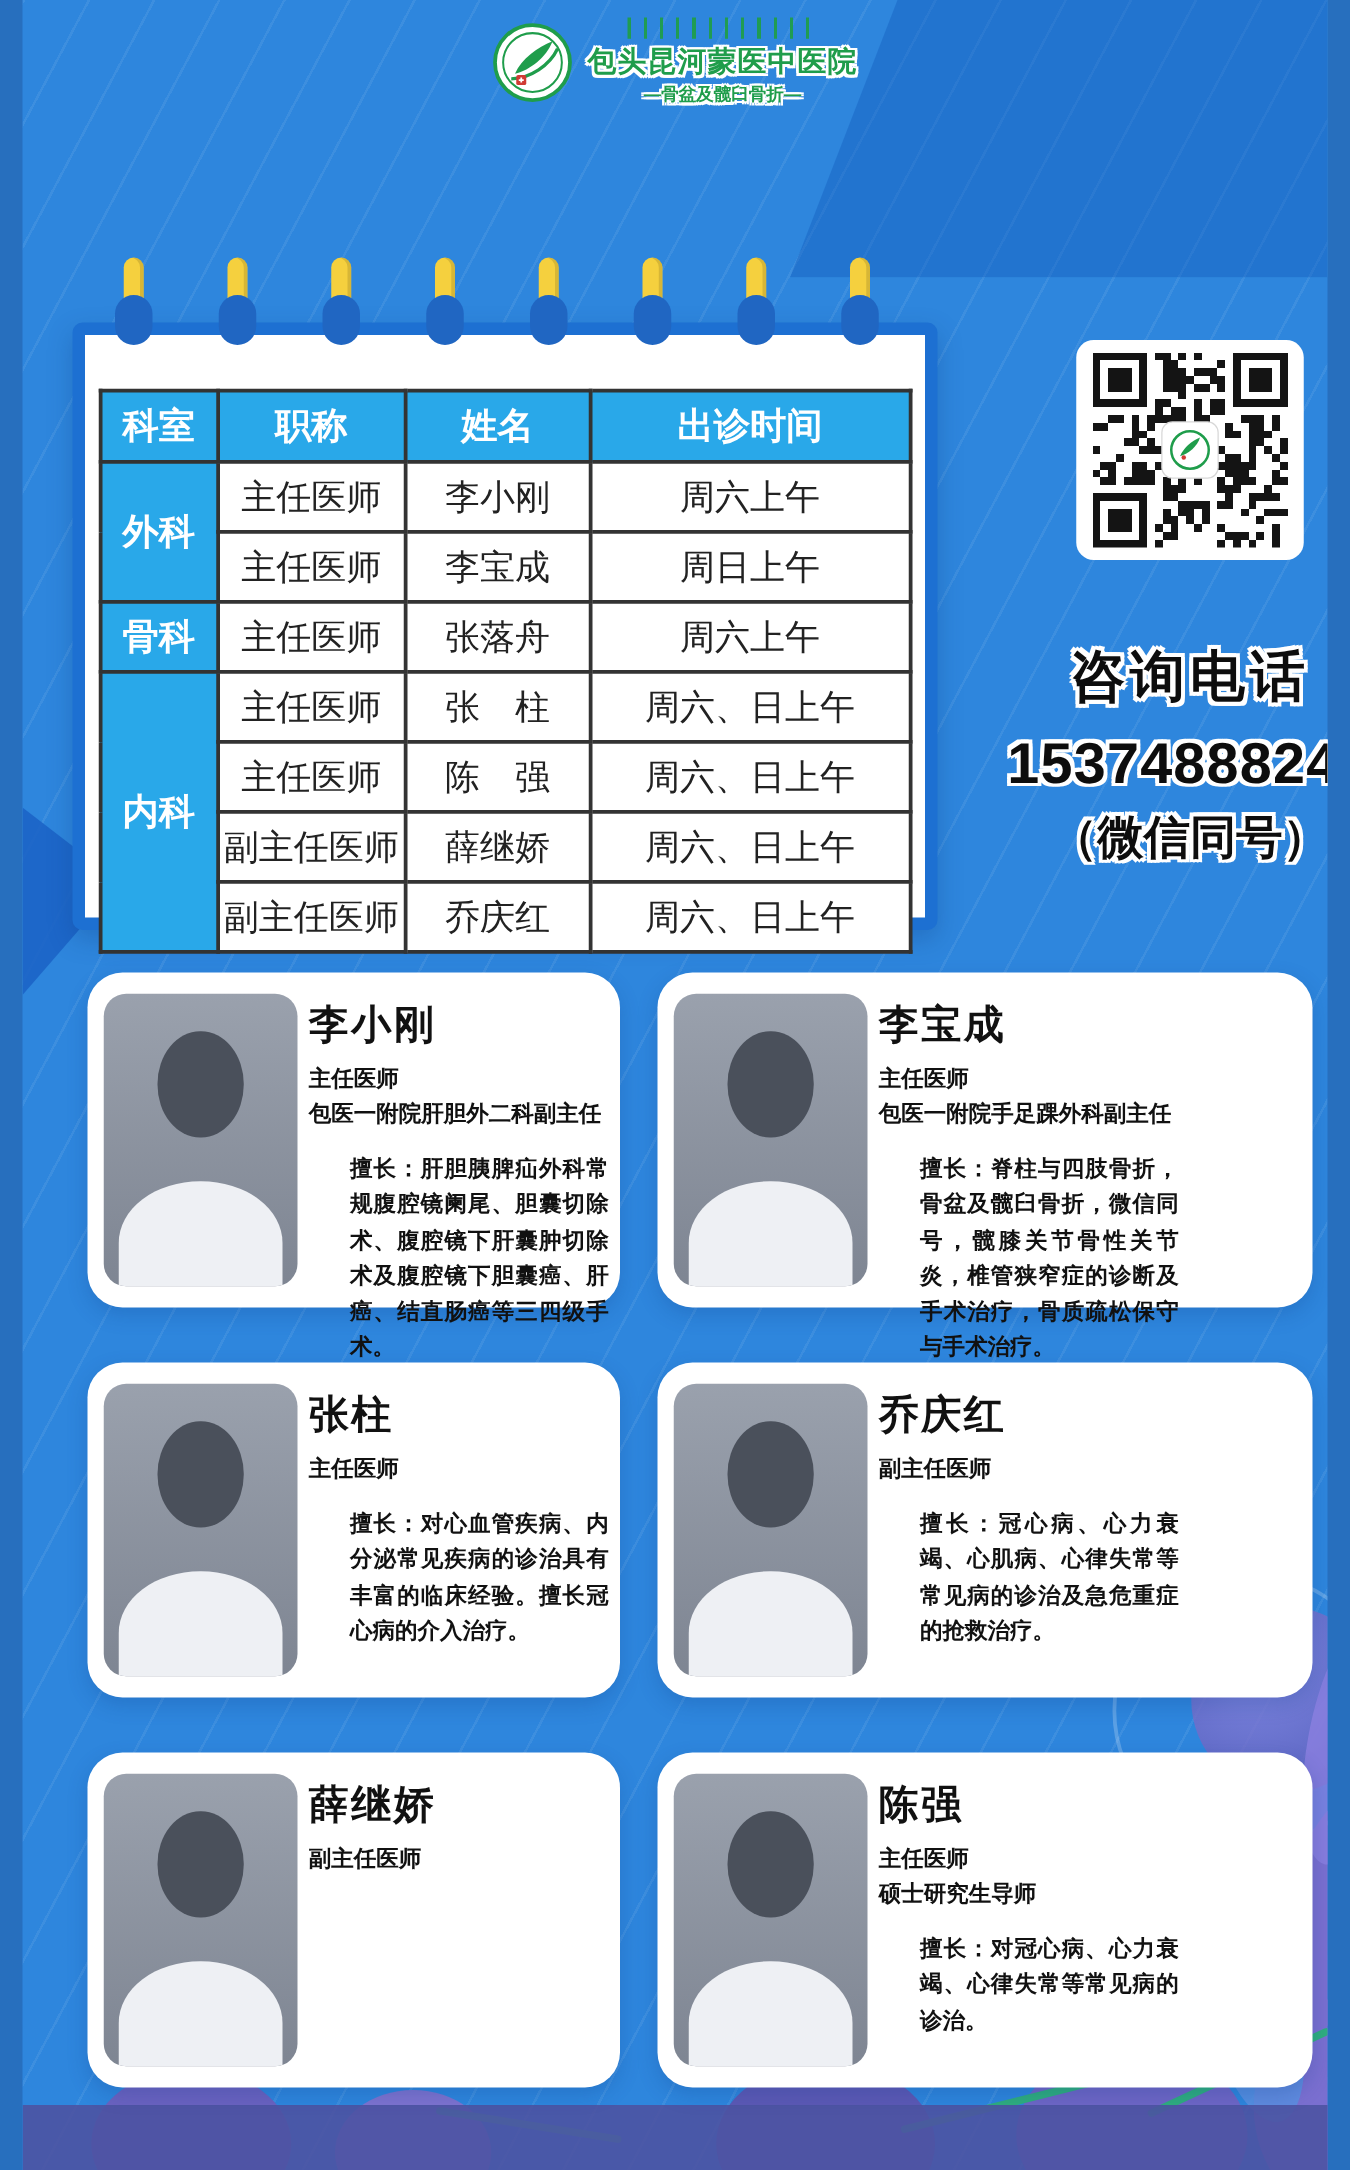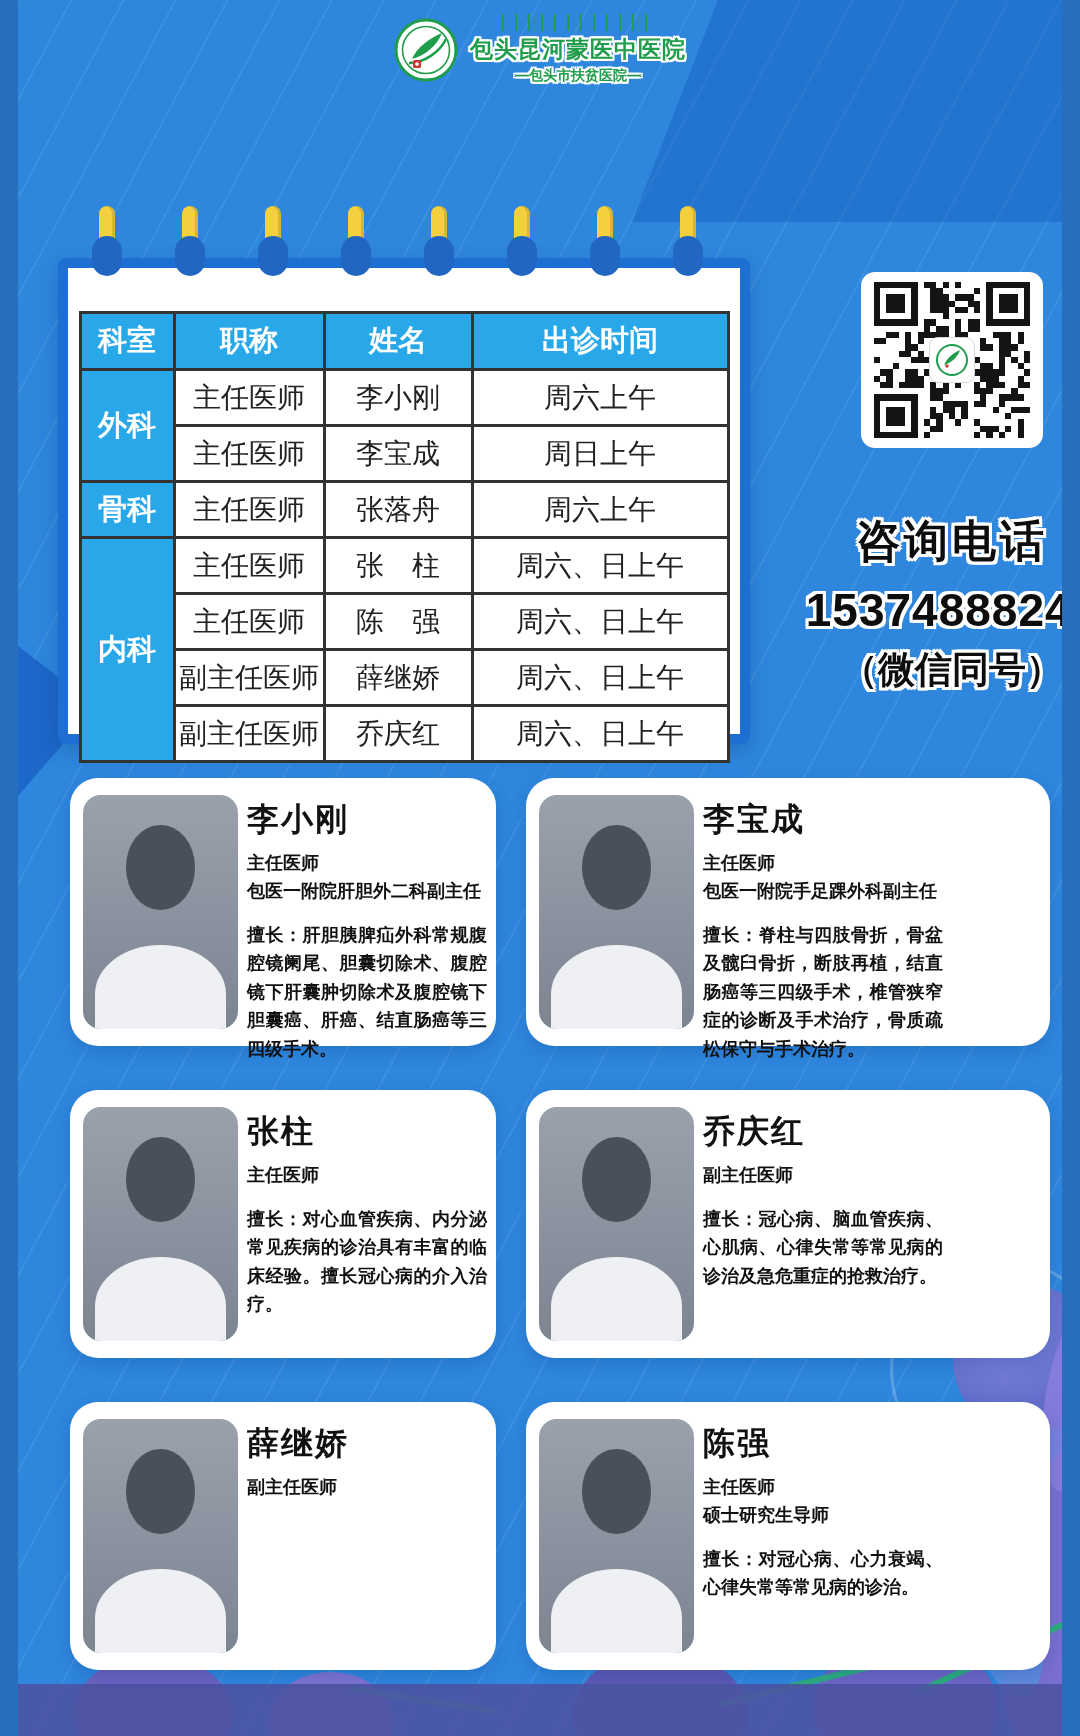--- a/index.html
+++ b/index.html
@@ -99,21 +99,21 @@
   .card{position:relative;height:268px;background:#fff;border-radius:28px;box-shadow:0 6px 16px rgba(15,60,130,.22);}
   .photo{
     position:absolute;left:13px;top:17px;width:155px;height:234px;border-radius:18px;overflow:hidden;
     background:linear-gradient(#9aa1ad,#7e8592);
   }
   .photo::before{content:"";position:absolute;top:13%;left:28%;width:44%;height:36%;border-radius:50%;background:#4a505b;}
   .photo::after{content:"";position:absolute;bottom:-6%;left:8%;width:84%;height:42%;border-radius:50% 50% 0 0;background:#eef0f4;}
   .card-text{position:absolute;left:177px;top:20px;width:240px;}
   .doc-name{font-size:32px;font-weight:900;color:#111;margin:0 0 8px;letter-spacing:2px;}
   .doc-meta div{font-size:18px;line-height:1.55;color:#111;font-weight:600;}
-  .doc-spec{margin-top:15px;font-size:18px;line-height:1.58;color:#111;font-weight:600;text-align:justify;}
+  .doc-spec{margin-top:15px;font-size:18px;line-height:1.58;color:#111;font-weight:600;text-align:justify;margin-left:33px;}
 </style>
 </head>
 <body>
 
 <div class="poster">
 
   <div class="deco deco-top-right"></div>
   <div class="deco deco-left-notch"></div>
   <div class="deco deco-circle-outline"></div>
   <div class="deco deco-ball"></div>
@@ -137,21 +137,21 @@
         <circle cx="32" cy="32" r="23.5" fill="none" stroke="#1f9d4b" stroke-width="1.6"></circle>
         <path d="M18 41 C30 38 43 28 48 15 C36 20 23 29 18 41 Z" fill="#1f9d4b"></path>
         <path d="M15 45 C30 45 46 34 52 21" stroke="#1f9d4b" stroke-width="2.6" fill="none"></path>
         <rect x="19" y="42" width="8" height="8" rx="1.5" fill="#d03a34"></rect>
         <path d="M21 46 h4 M23 44 v4" stroke="#fff" stroke-width="1.4"></path>
       </svg>
     </div>
     <div class="logo-text">
       <div class="mongolian"></div>
       <div class="hosp-name outline-w2">包头昆河蒙医中医院</div>
-      <div class="hosp-sub outline-w2">—包头市扶贫医院—</div>
+      <div class="hosp-sub outline-w2">—骨盆及髋臼骨折—</div>
     </div>
   </div>
 
 
   <div class="rings">
       <div class="ring" style="left: 18px;">
         <div class="pill"></div>
       </div>
       <div class="ring" style="left: 101px;">
         <div class="pill"></div>
@@ -267,21 +267,21 @@
     </div>
 
     <div class="card">
       <div class="photo"></div>
       <div class="card-text">
         <div class="doc-name">李宝成</div>
         <div class="doc-meta">
             <div>主任医师</div>
             <div>包医一附院手足踝外科副主任</div>
           </div>
-        <div class="doc-spec">擅长：脊柱与四肢骨折，骨盆及髋臼骨折，断肢再植，结直肠癌等三四级手术，椎管狭窄症的诊断及手术治疗，骨质疏松保守与手术治疗。</div>
+        <div class="doc-spec">擅长：脊柱与四肢骨折，骨盆及髋臼骨折，微信同号，髋膝关节骨性关节炎，椎管狭窄症的诊断及手术治疗，骨质疏松保守与手术治疗。</div>
       </div>
     </div>
 
     <div class="card">
       <div class="photo"></div>
       <div class="card-text">
         <div class="doc-name">张柱</div>
         <div class="doc-meta">
             <div>主任医师</div>
           </div>
@@ -289,21 +289,21 @@
       </div>
     </div>
 
     <div class="card">
       <div class="photo"></div>
       <div class="card-text">
         <div class="doc-name">乔庆红</div>
         <div class="doc-meta">
             <div>副主任医师</div>
           </div>
-        <div class="doc-spec">擅长：冠心病、脑血管疾病、心肌病、心律失常等常见病的诊治及急危重症的抢救治疗。</div>
+        <div class="doc-spec">擅长：冠心病、心力衰竭、心肌病、心律失常等常见病的诊治及急危重症的抢救治疗。</div>
       </div>
     </div>
 
     <div class="card">
       <div class="photo"></div>
       <div class="card-text">
         <div class="doc-name">薛继娇</div>
         <div class="doc-meta">
             <div>副主任医师</div>
           </div>

